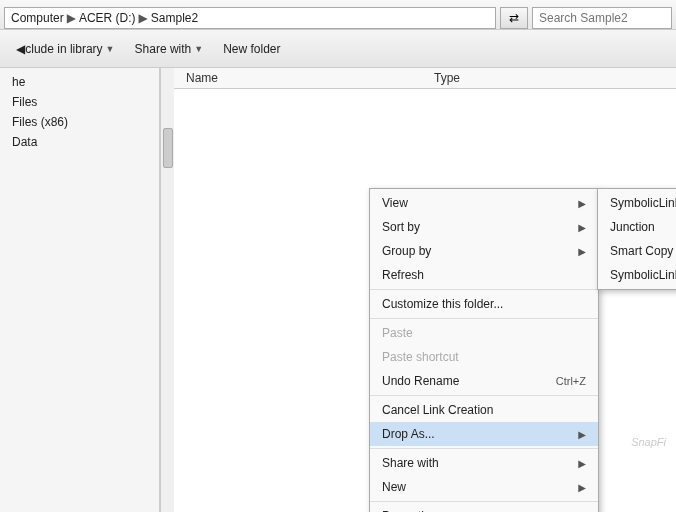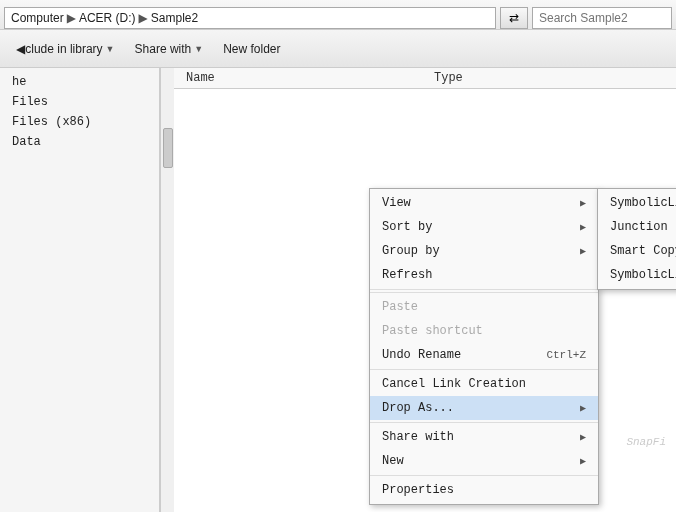--- a/index.html
+++ b/index.html
@@ -83,21 +83,20 @@
     }
     .toolbar-btn .arrow {
       font-size: 9px;
       color: #555;
     }
 
     
     .main-area {
       display: flex;
       height: calc(512px - 68px);
-      font-family: Liberation Mono, monospace;
     }
 
     
     .sidebar {
       width: 160px;
       background: #f5f5f5;
       border-right: 1px solid #ccc;
       padding: 4px 0;
       overflow: hidden;
     }
@@ -273,20 +272,23 @@
         <span class="ctx-arrow">▶</span>
       </div>
       <div class="ctx-item">
         <span>Group by</span>
         <span class="ctx-arrow">▶</span>
       </div>
       <div class="ctx-item">
         <span>Refresh</span>
       </div>
       <div class="ctx-separator"></div>
+      <div class="ctx-item">
+        <span>Customize this folder...</span>
+      </div>
       <div class="ctx-separator"></div>
       <div class="ctx-item disabled">
         <span>Paste</span>
       </div>
       <div class="ctx-item disabled">
         <span>Paste shortcut</span>
       </div>
       <div class="ctx-item">
         <span>Undo Rename</span>
         <span class="ctx-shortcut">Ctrl+Z</span>

